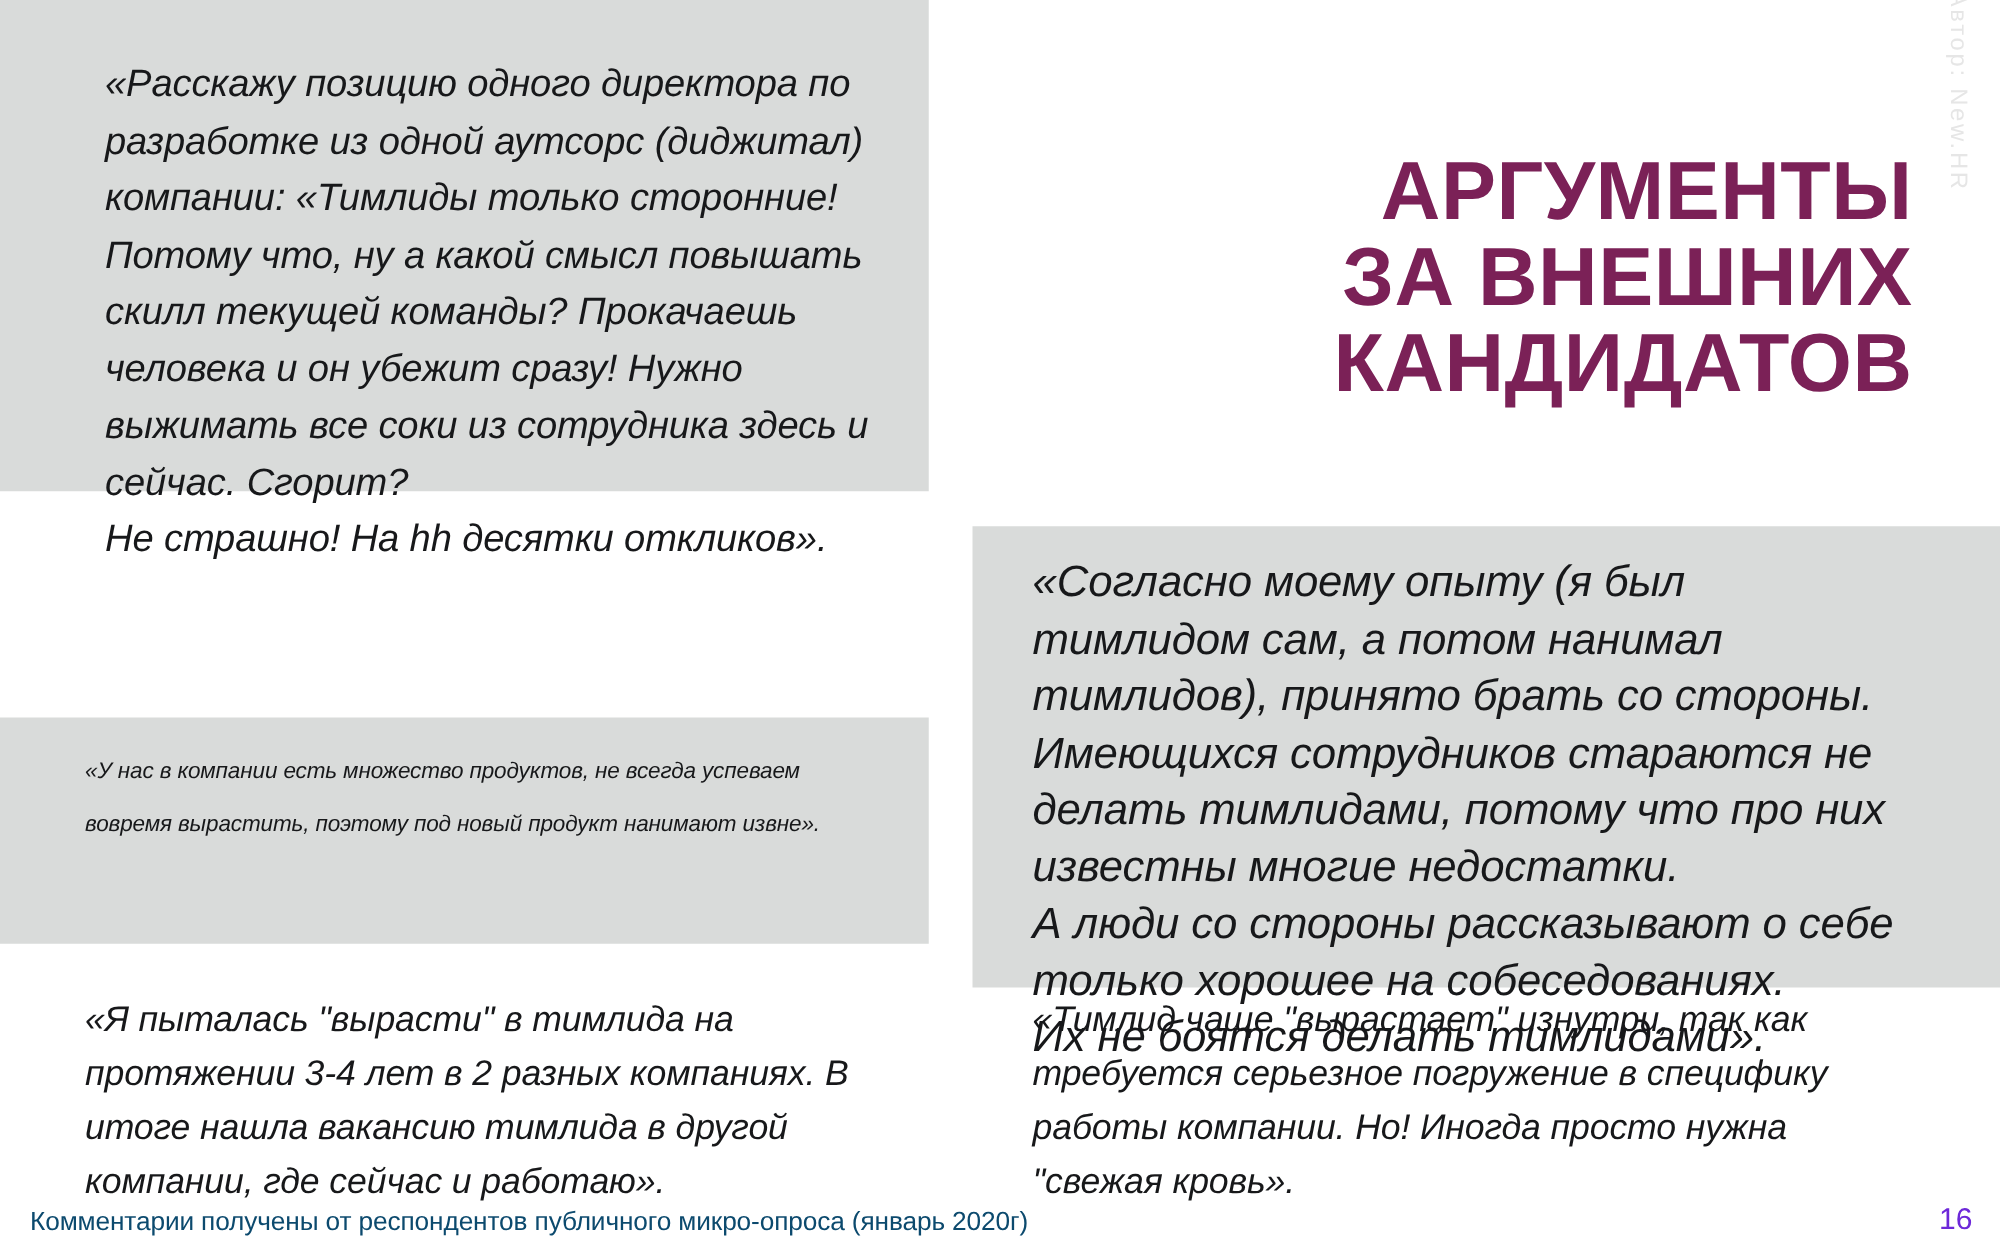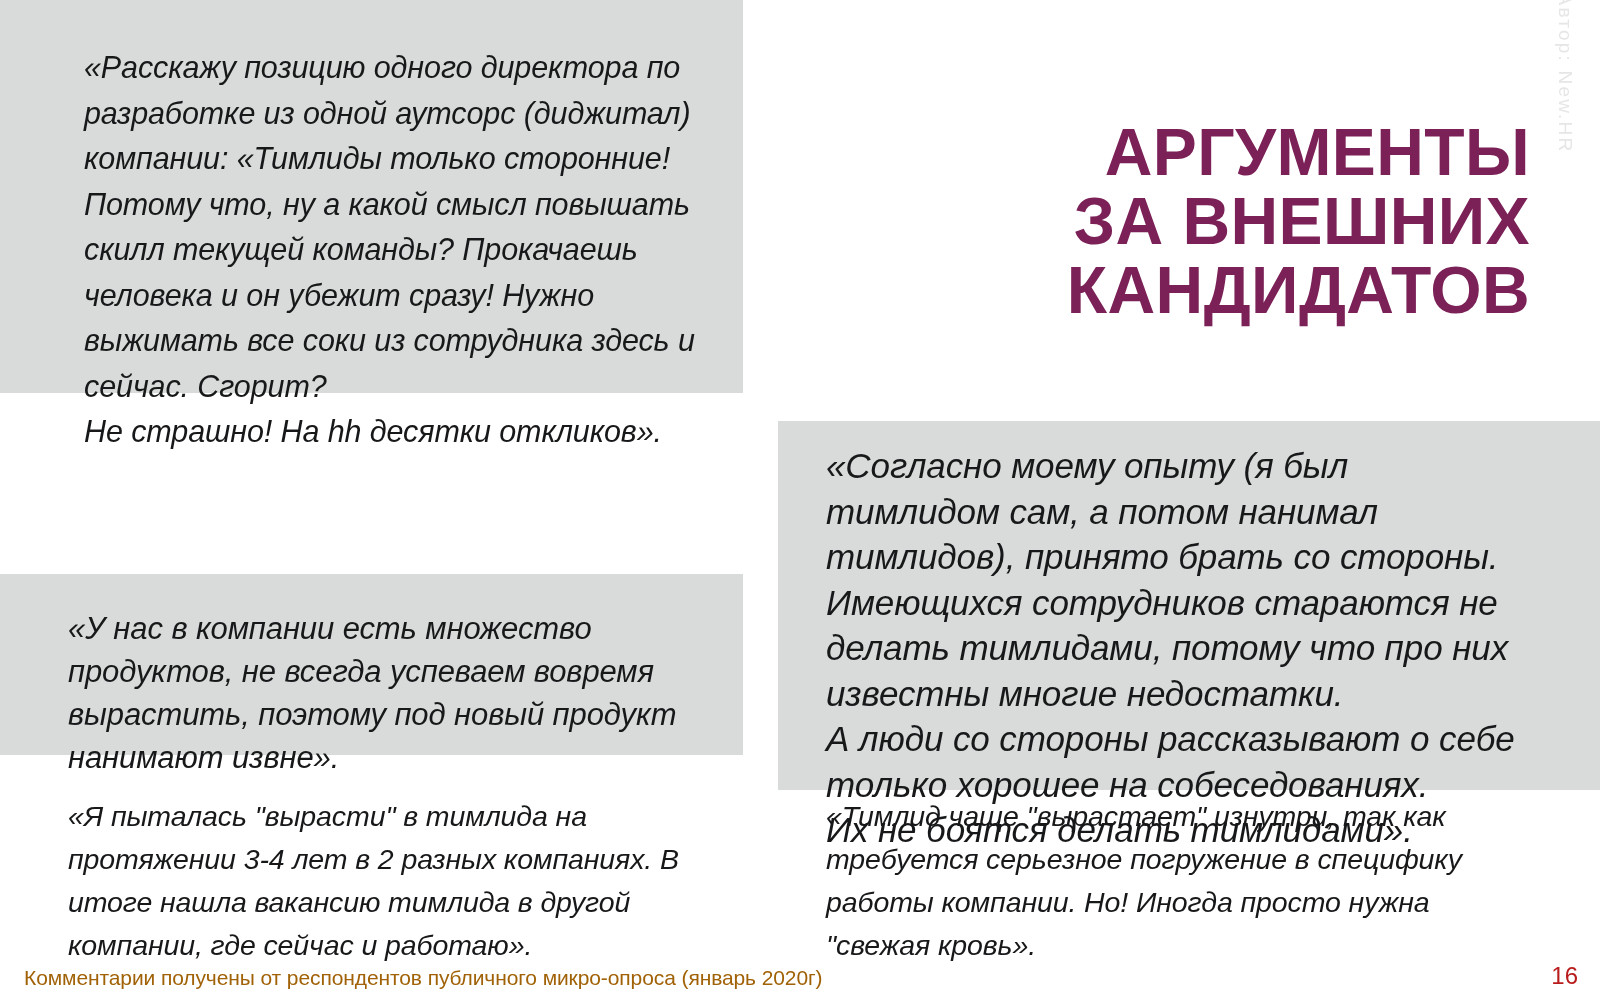--- a/index.html
+++ b/index.html
@@ -46,21 +46,21 @@
   .q1 {
     left: 84px;  top: 45px;  width: 660px;
     font-size: 30.5px; line-height: 45.5px;
   }
   .q2 {
     left: 68px;  top: 420px; width: 620px;
     font-size: 28.5px; line-height: 43px;
   }
   .q3 {
     left: 68px;  top: 595px; width: 620px;
-    font-size: 31px; line-height: 43px; margin-top: 12px;
+    font-size: 18px; line-height: 43px;
   }
   .q4 {
     left: 68px;  top: 795px; width: 640px;
     font-size: 28.5px; line-height: 43px;
   }
   .q5 {
     left: 826px; top: 443px; width: 700px;
     font-size: 35px; line-height: 45.5px;
   }
   .q6 {
@@ -85,30 +85,30 @@
     font-family: "Liberation Sans", "DejaVu Sans", sans-serif;
   }
 
   
   .footer-note {
     position: absolute;
     z-index: 5;
     left: 24px;
     bottom: 10px;
     font-size: 21px;
-    color: #a16207;
+    color: #0c4a6e;
     letter-spacing: -0.1px;
   }
   .page-number {
     position: absolute;
     z-index: 5;
     right: 22px;
     bottom: 10px;
     font-size: 24px;
-    color: #b91c1c;
+    color: #6d28d9;
   }
 
   
   .author-credit {
     position: absolute;
     z-index: 5;
     right: -46px;
     top: 62px;
     transform: rotate(90deg);
     transform-origin: center center;

